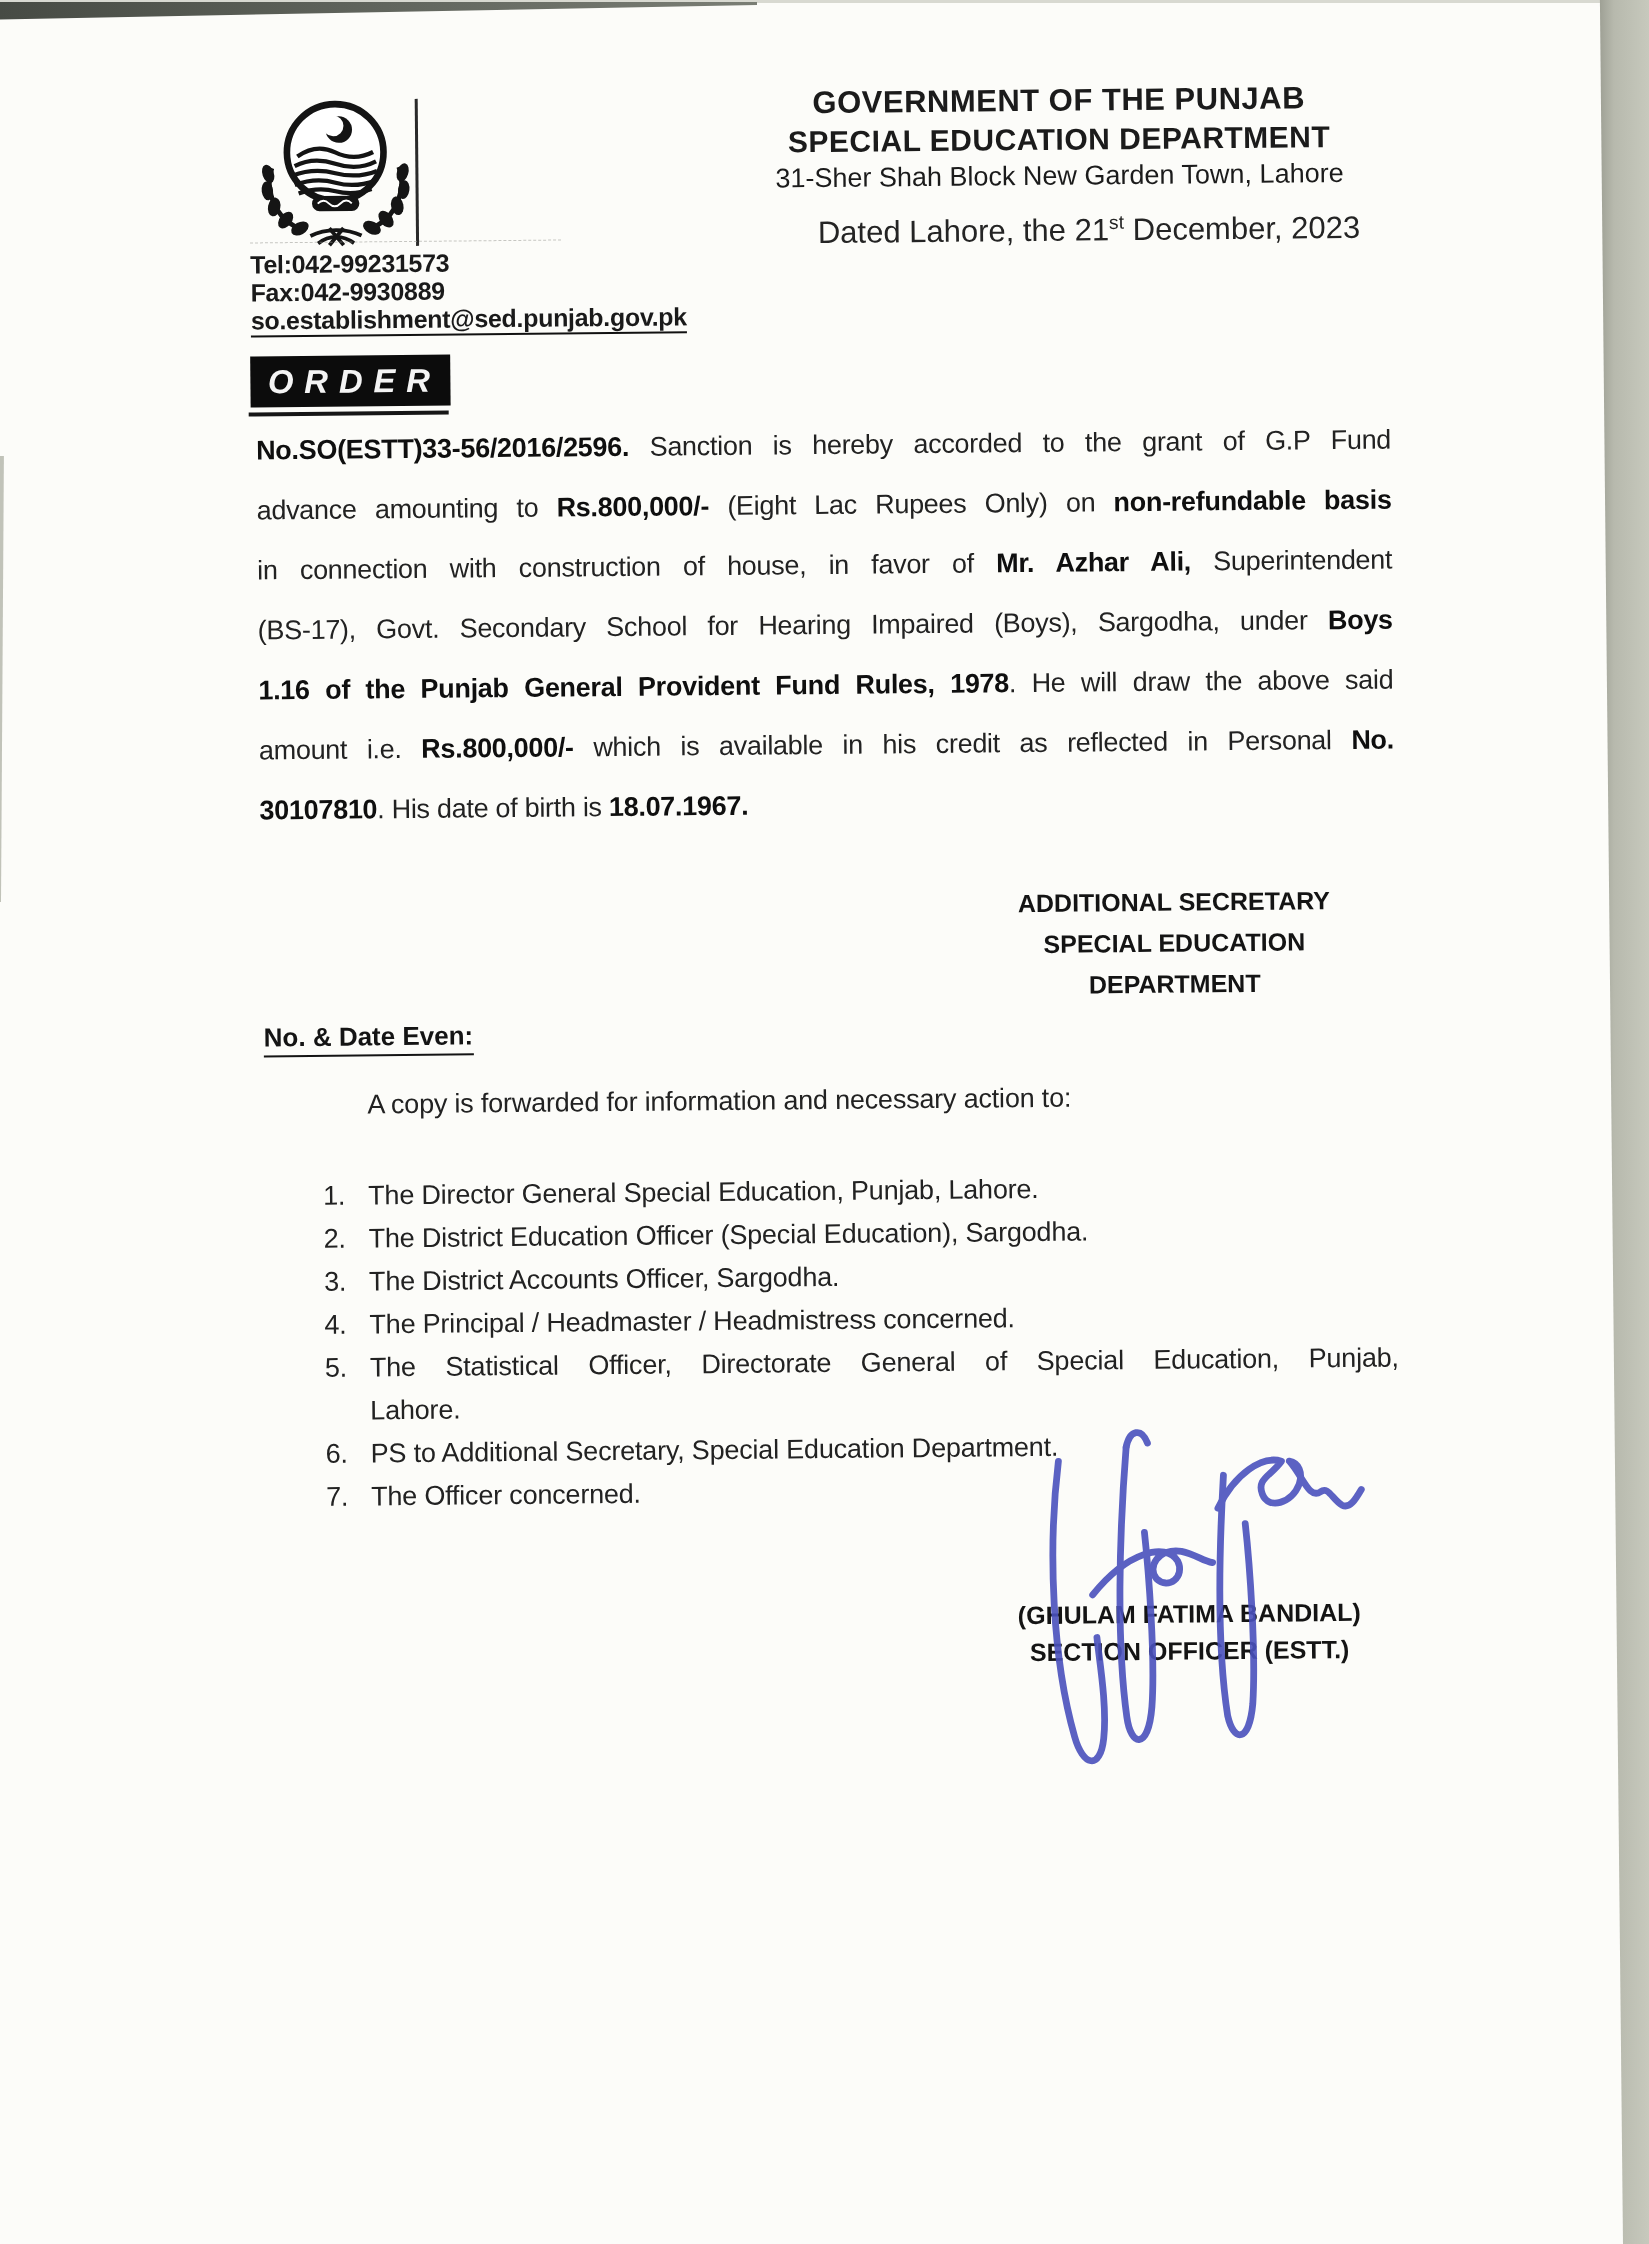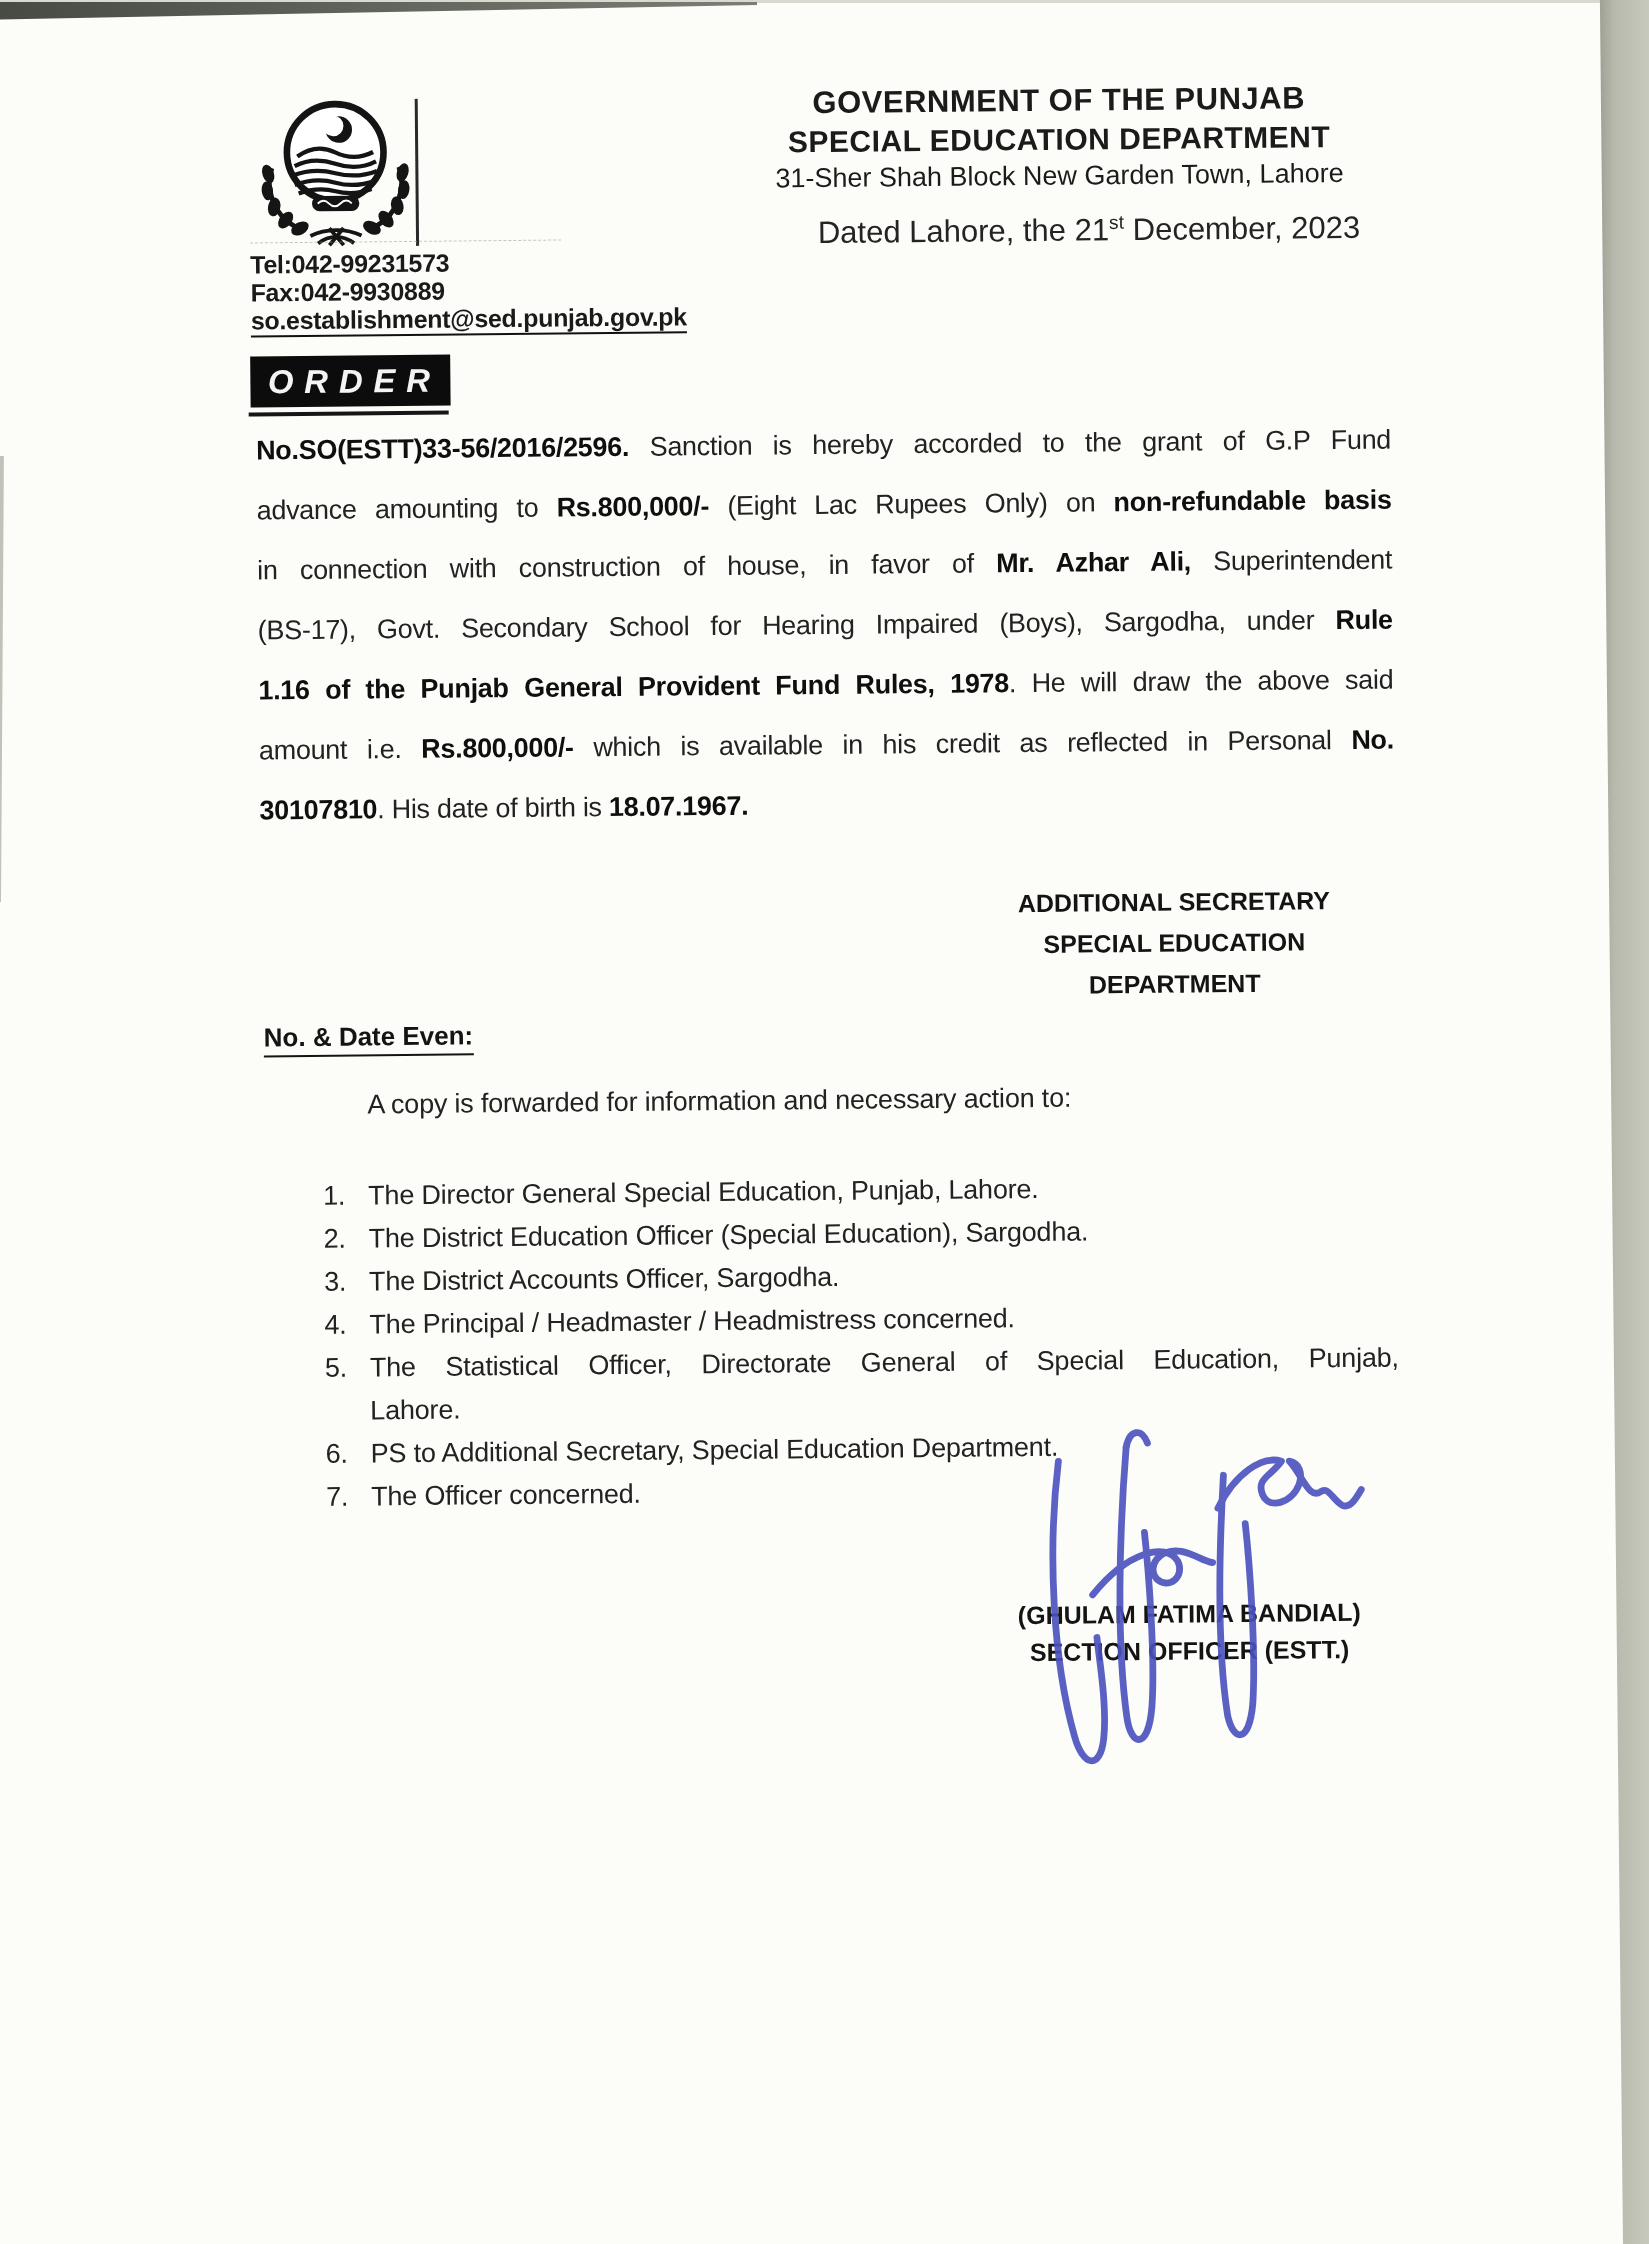--- a/index.html
+++ b/index.html
@@ -127,21 +127,21 @@
 
     <div class="dateline"><span>Dated Lahore, the 21</span><sup>st</sup><span> December, 2023</span></div>
 
     <div class="order-box">ORDER</div>
     <div class="order-underline"></div>
 
     <div class="body-par">
       <div class="pline"><span class="b">No.SO(ESTT)33-56/2016/2596.</span><span> Sanction is hereby accorded to the grant of G.P Fund</span></div>
       <div class="pline"><span>advance amounting to </span><span class="b">Rs.800,000/-</span><span> (Eight Lac Rupees Only) on </span><span class="b">non-refundable basis</span></div>
       <div class="pline"><span>in connection with construction of house, in favor of </span><span class="b">Mr. Azhar Ali,</span><span> Superintendent</span></div>
-      <div class="pline"><span>(BS-17), Govt. Secondary School for Hearing Impaired (Boys), Sargodha, under </span><span class="b">Rule</span></div>
+      <div class="pline"><span>(BS-17), Govt. Secondary School for Hearing Impaired (Boys), Sargodha, under </span><span class="b">Boys</span></div>
       <div class="pline"><span class="b">1.16 of the Punjab General Provident Fund Rules, 1978</span><span>. He will draw the above said</span></div>
       <div class="pline"><span>amount i.e. </span><span class="b">Rs.800,000/-</span><span> which is available in his credit as reflected in Personal </span><span class="b">No.</span></div>
       <div class="pline noj"><span class="b">30107810</span><span>. His date of birth is </span><span class="b">18.07.1967.</span></div>
     </div>
 
     <div class="signatory">
       <div>ADDITIONAL SECRETARY</div>
       <div>SPECIAL EDUCATION</div>
       <div>DEPARTMENT</div>
     </div>

